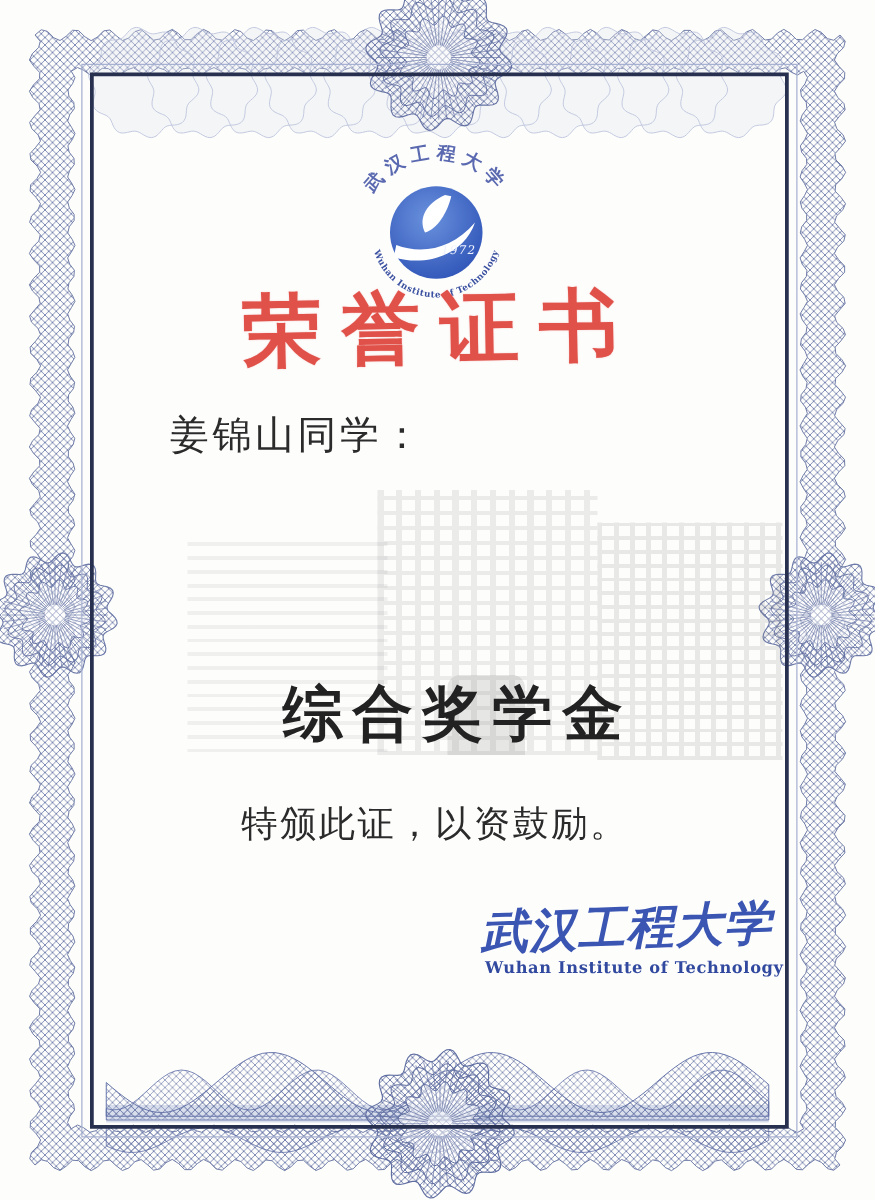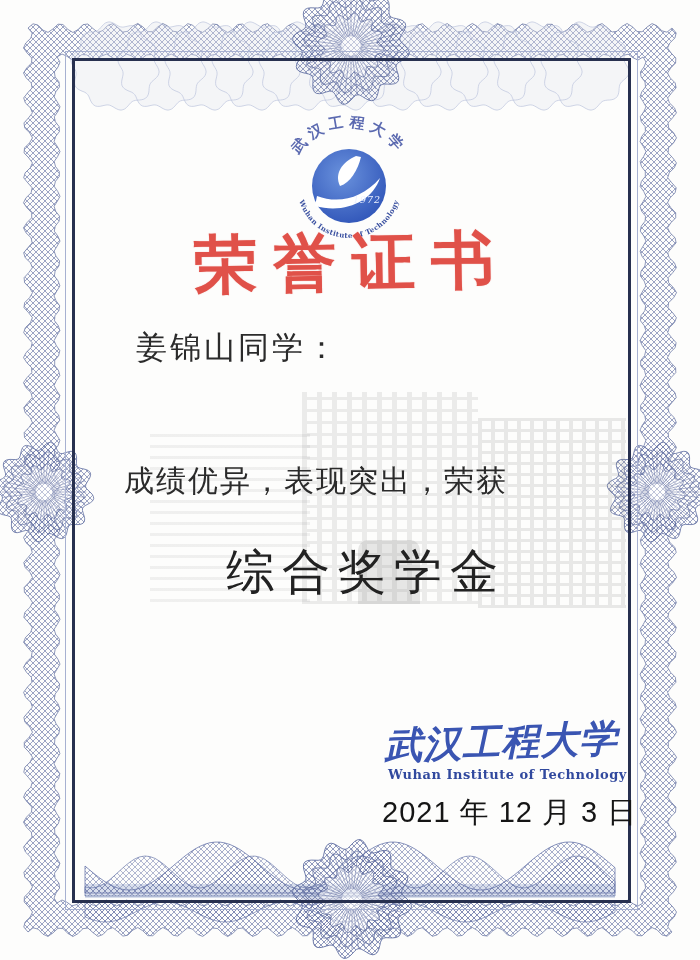--- a/index.html
+++ b/index.html
@@ -20,21 +20,21 @@
   .frame{position:absolute;left:72px;top:58px;width:553px;height:839px;z-index:3;
       border:3px solid #27304f;outline:1px solid #a7b1d1;outline-offset:6px;}
   .txt{position:absolute;z-index:4;color:#2b2b2b;white-space:nowrap;line-height:1.15;}
   .title{left:194px;top:226px;font-family:"DejaVu Serif",serif;font-weight:700;
       font-size:63px;letter-spacing:16px;color:#e05149;transform:rotate(-1deg);
       text-shadow:0 0 1px rgba(224,81,73,.55);}
   .recipient{left:136px;top:330px;font-size:31px;letter-spacing:3px;}
   .recipient .suffix{}
   .line1{left:186px;top:402px;font-size:30px;letter-spacing:4px;}
   .line2{left:124px;top:464px;font-size:30px;letter-spacing:2px;}
-  .award{left:226px;top:544px;font-size:48px;font-weight:400;letter-spacing:8px;color:#222;}
+  .award{left:226px;top:544px;font-size:48px;font-weight:700;letter-spacing:8px;color:#222;}
   .closing{left:193px;top:644px;font-size:29px;letter-spacing:2px;}
   .sig-cn{left:384px;top:720px;font-family:"DejaVu Serif",serif;font-style:italic;font-weight:700;
       font-size:38px;letter-spacing:1px;color:#3a55b2;transform:rotate(-2deg);}
   .sig-en{left:388px;top:768px;font-family:"DejaVu Serif",serif;font-weight:700;
       font-size:13px;letter-spacing:.5px;color:#31499e;}
   .date{left:382px;top:796px;font-size:29px;letter-spacing:1px;color:#151515;}
   .logo{position:absolute;left:240px;top:108px;z-index:4;}
   .arc-cn{font-family:"DejaVu Serif",serif;font-size:15px;font-weight:700;fill:#4a5aa8;letter-spacing:5px;opacity:.9;}
   .arc-en{font-family:"DejaVu Serif",serif;font-size:7px;font-weight:700;fill:#3a50a0;letter-spacing:.4px;}
   .yr{font-family:"DejaVu Serif",serif;font-size:9.5px;font-style:italic;fill:#eef2ff;letter-spacing:1px;}
@@ -109,20 +109,19 @@
     <text class="yr" x="367" y="203" text-anchor="middle">1972</text>
     <text class="arc-en" text-anchor="middle">
       <textPath href="#arcB" startOffset="50%">Wuhan Institute of Technology</textPath>
     </text>
   </svg>
 
   <div class="txt title">荣誉证书</div>
 
   <div class="txt recipient"><span>姜锦山</span><span class="suffix">同学：</span></div>
 
-  <div class="txt line2">成绩优异，表现突出，荣获</div>
   <div class="txt award">综合奖学金</div>
+  <div class="txt closing">特颁此证，以资鼓励。</div>
 
   <div class="txt sig-cn">武汉工程大学</div>
   <div class="txt sig-en">Wuhan Institute of Technology</div>
-  <div class="txt date">2021 年 12 月 3 日</div>
 
 </div>
 
 </body></html>

